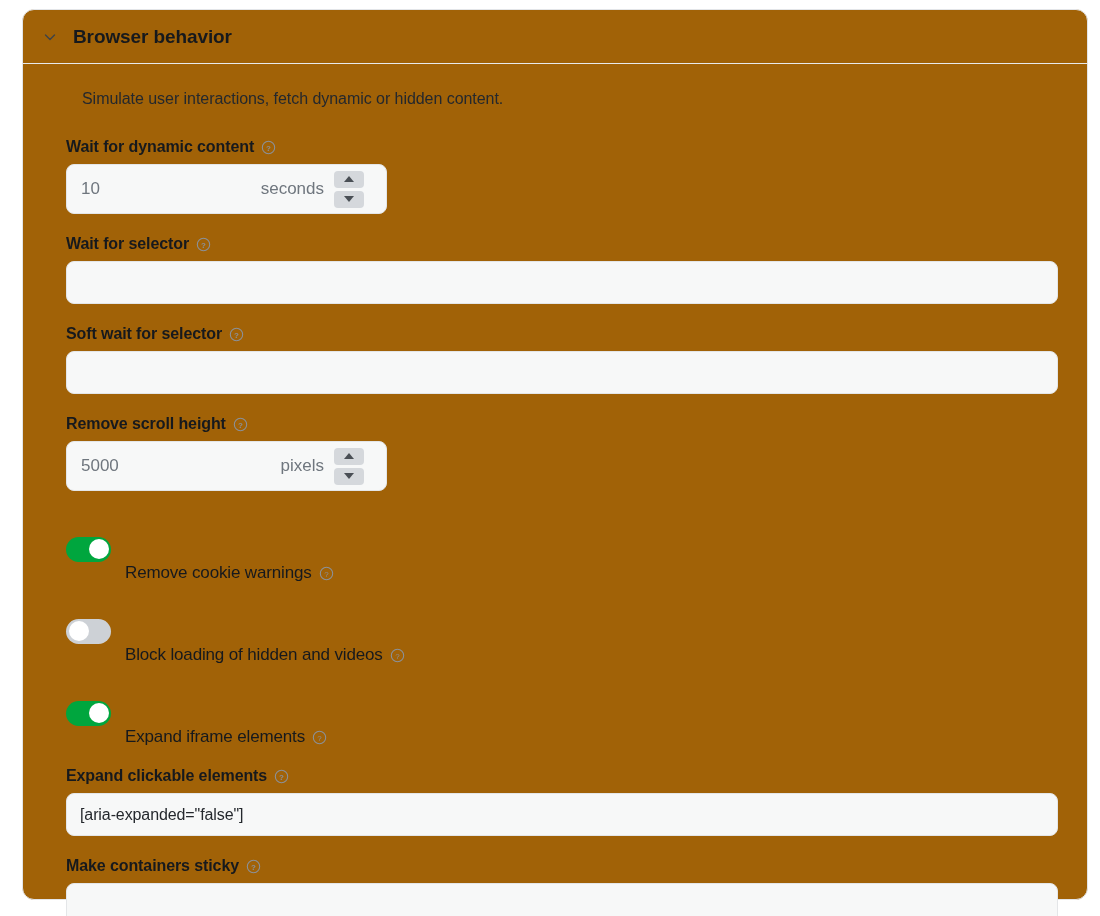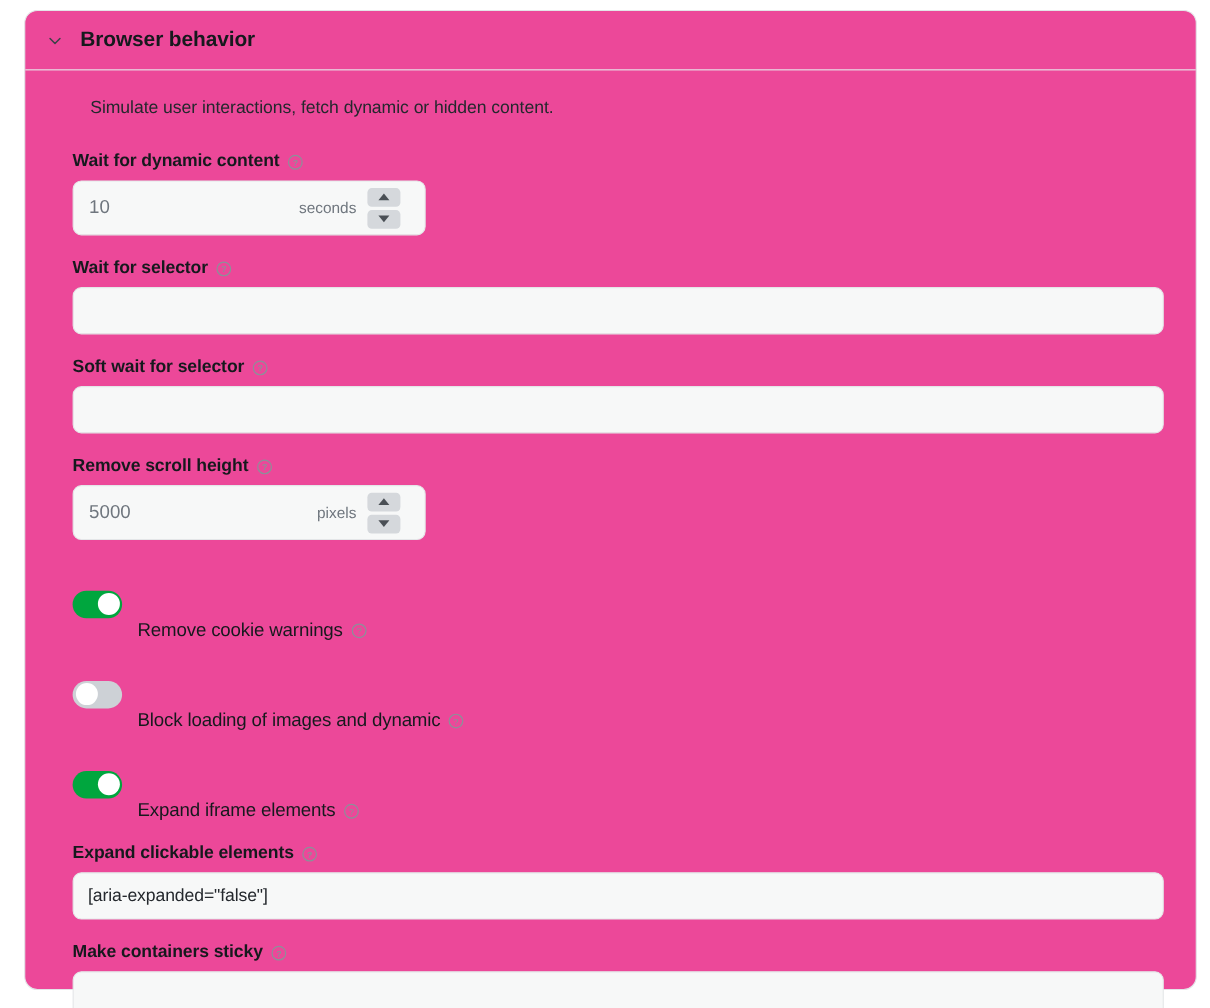--- a/index.html
+++ b/index.html
@@ -17,21 +17,21 @@
 
   .panel {
     position: absolute;
     left: 22px;
     top: 9px;
     width: 1066px;
     height: 891px;
     box-sizing: border-box;
     border: 1px solid #e3e5e8;
     border-radius: 12px;
-    background: #ec4899;
+    background: #a16207;
   }
 
   .panel-header {
     height: 54px;
     display: flex;
     align-items: center;
     padding: 0 0 0 18px;
     border-bottom: 1px solid #e8eaec;
     box-sizing: border-box;
     cursor: pointer;
@@ -120,21 +120,21 @@
     border: none;
     background: transparent;
     outline: none;
     font-size: 17px;
     font-family: "Liberation Sans", sans-serif;
     color: #6f767e;
     padding: 0 6px 0 14px;
   }
   .number-input::placeholder { color: #6f767e; }
   .number-unit {
-    font-size: 14px;
+    font-size: 17px;
     color: #6f767e;
     padding-right: 10px;
     white-space: nowrap;
   }
   .spinner {
     display: flex;
     flex-direction: column;
     gap: 3px;
     flex: 0 0 auto;
   }
@@ -304,21 +304,21 @@
             </svg>
           </span>
         </span>
       </div>
 
       <div class="toggle-row">
         <span class="toggle">
           <span class="knob"></span>
         </span>
         <span class="toggle-label">
-          <span>Block loading of images and dynamic</span>
+          <span>Block loading of hidden and videos</span>
           <span class="help-icon">
             <svg width="15" height="15" viewBox="0 0 16 16" fill="none">
               <circle cx="8" cy="8" r="6.6" stroke="#8b9199" stroke-width="1.15"></circle>
               <text x="8" y="11.4" font-family="Liberation Sans, sans-serif" font-size="8.5" fill="#8b9199" text-anchor="middle">?</text>
             </svg>
           </span>
         </span>
       </div>
 
       <div class="toggle-row">

